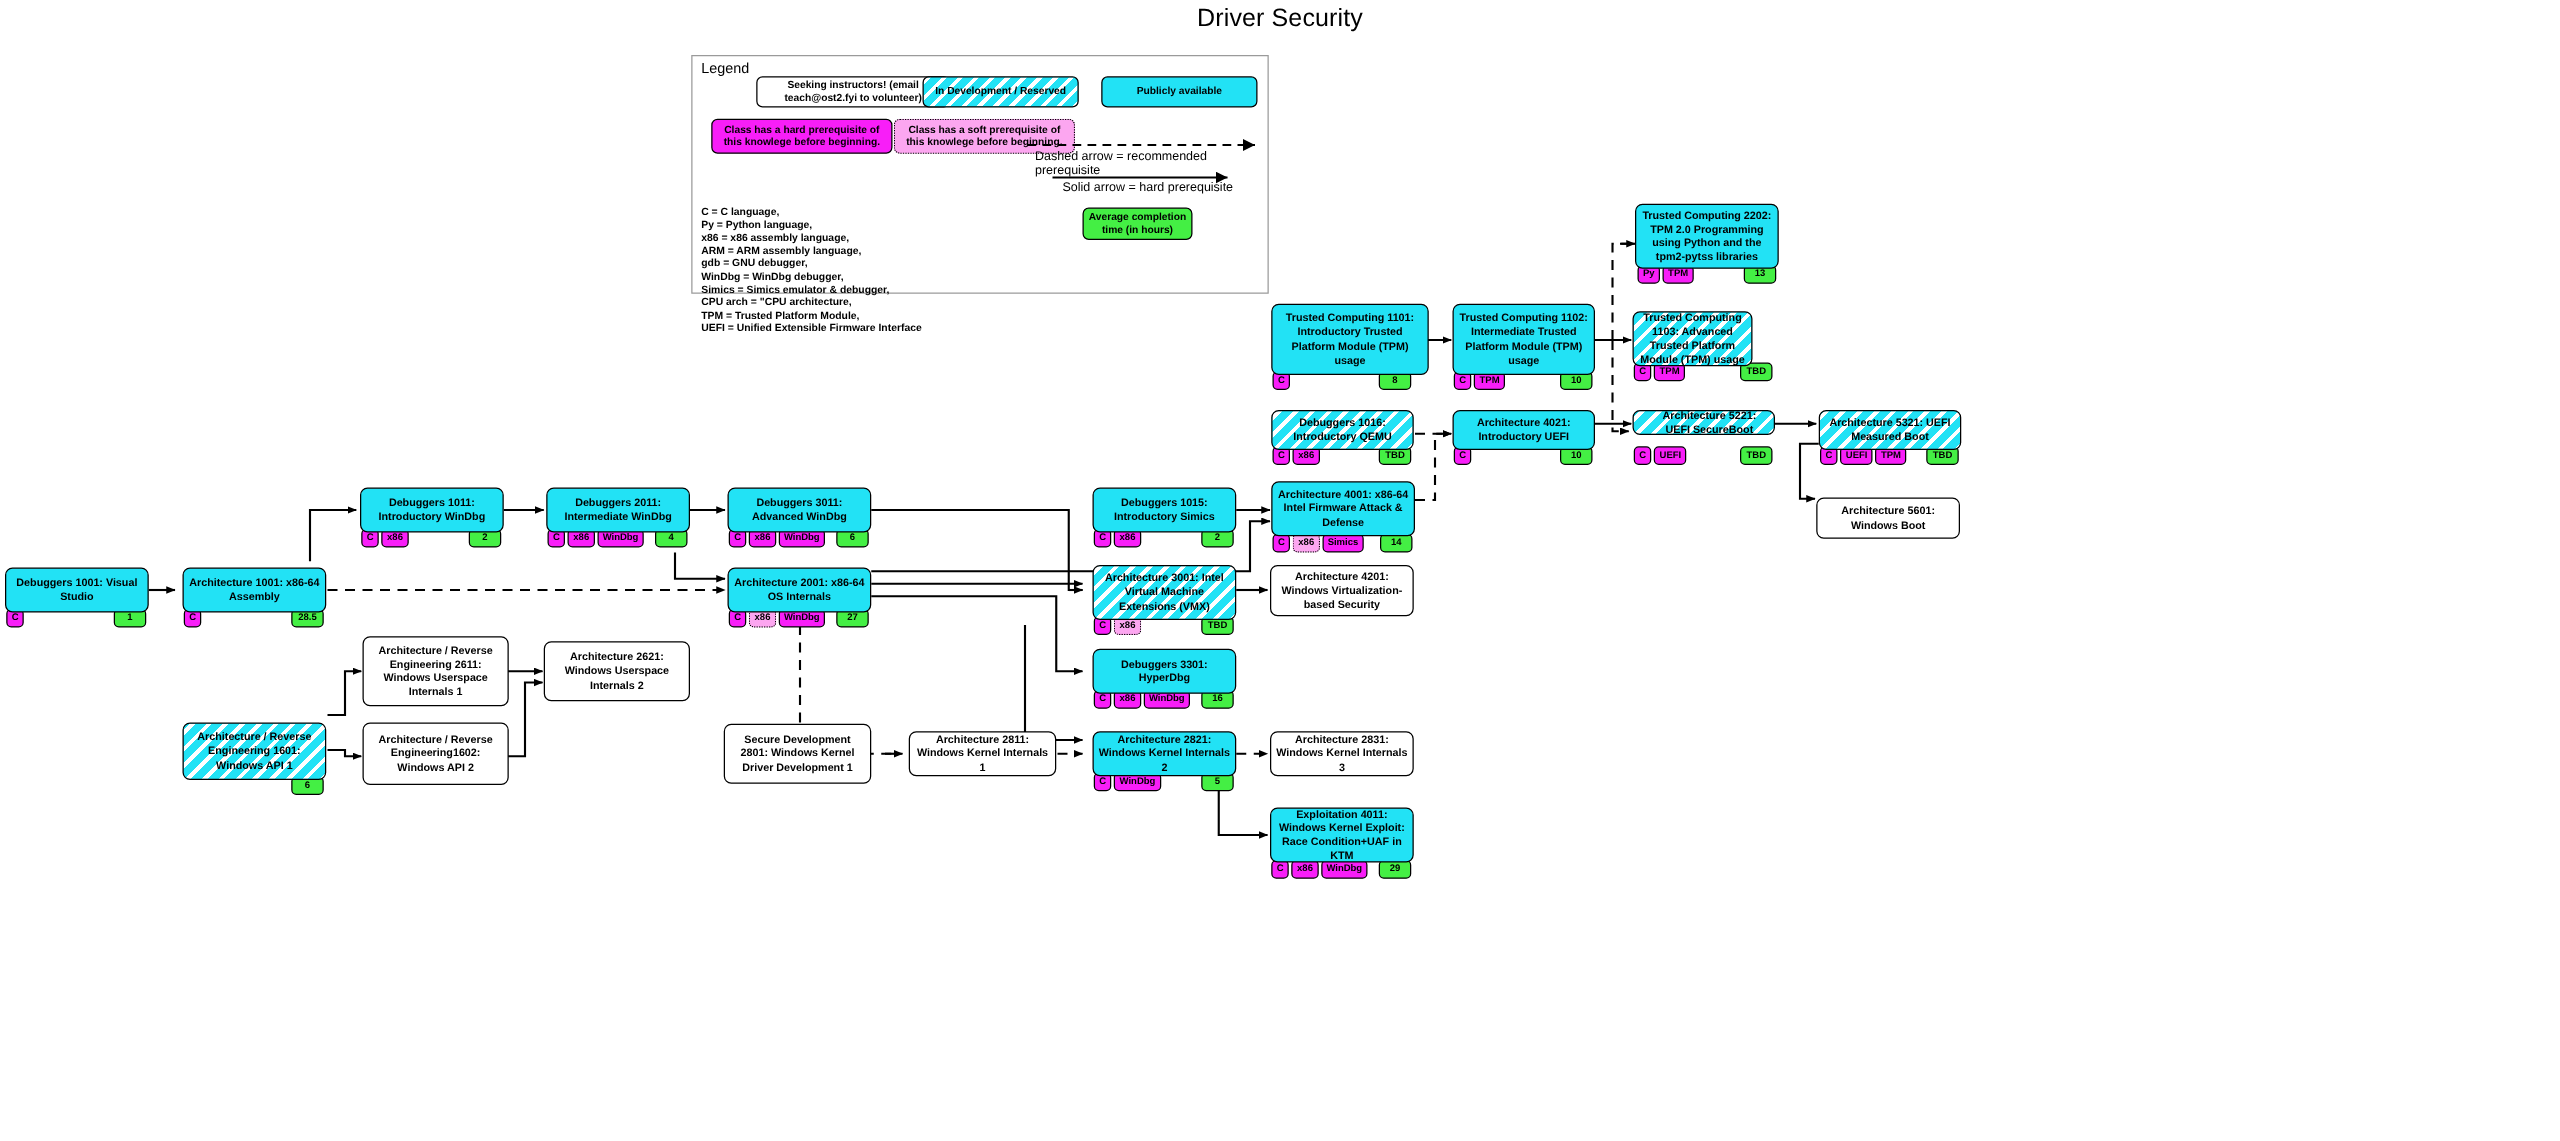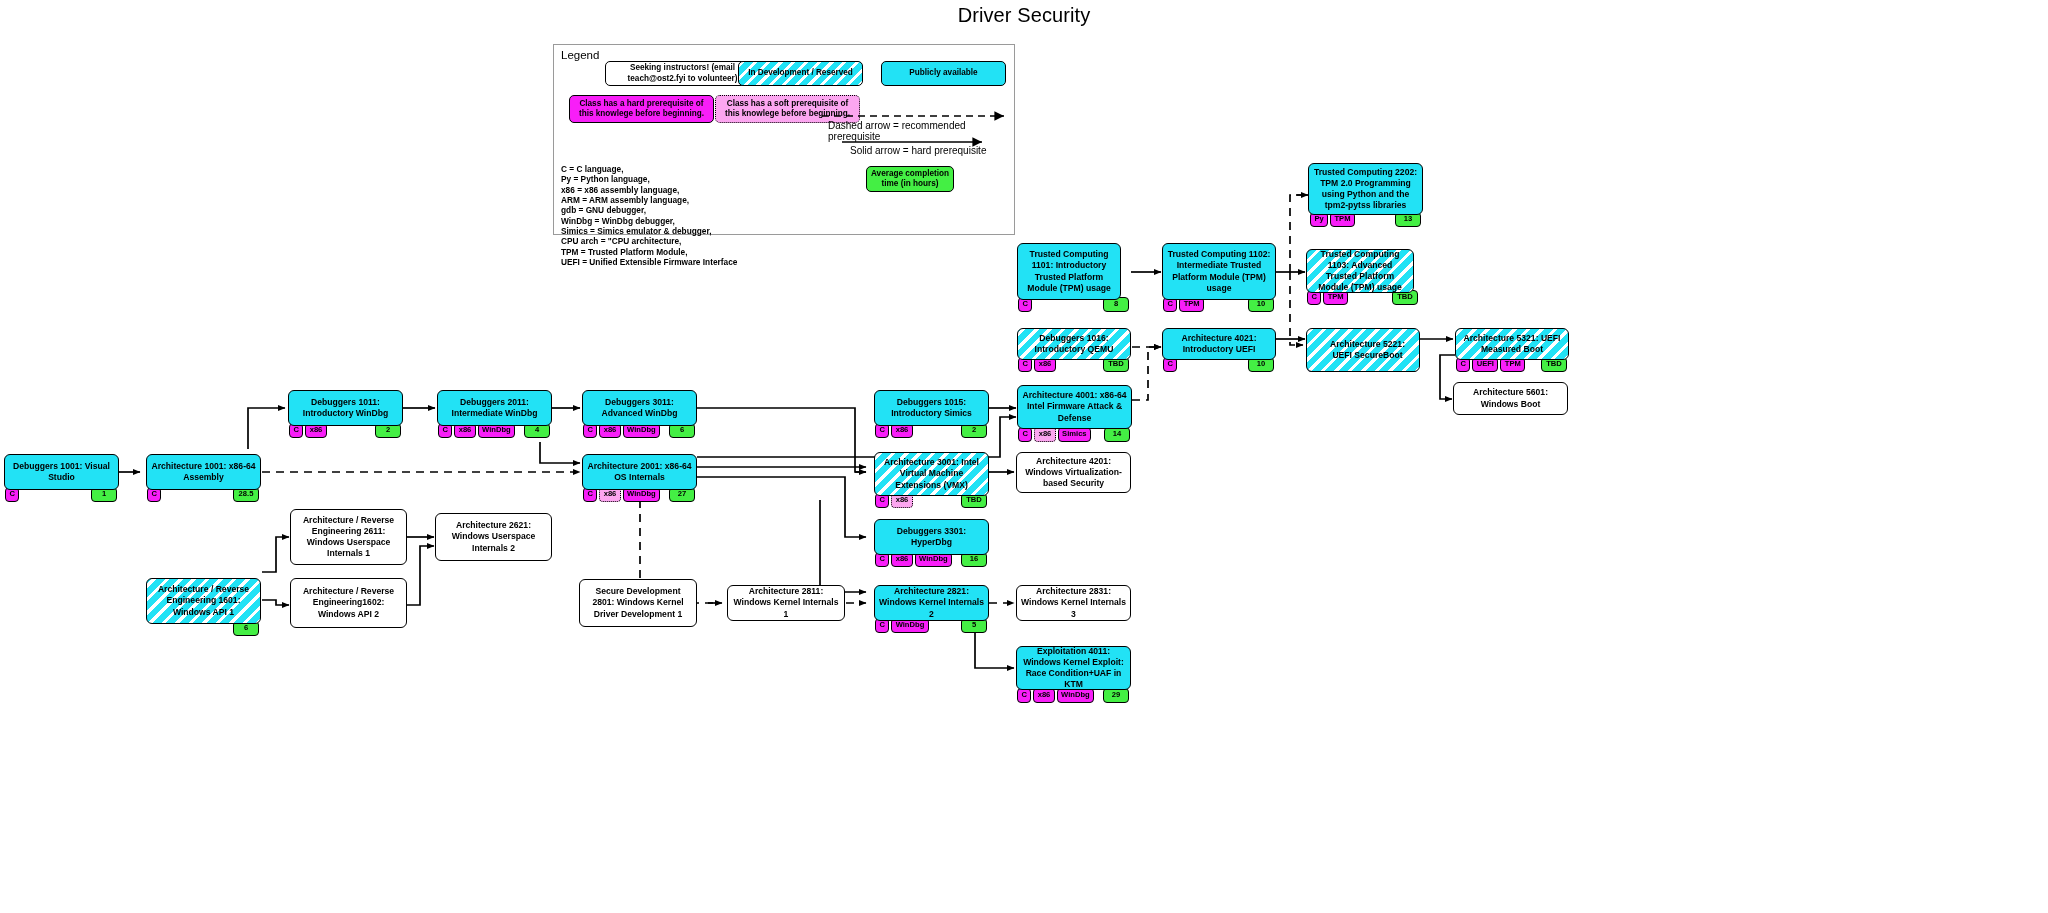--- a/index.html
+++ b/index.html
@@ -214,40 +214,40 @@
   <div class="node n-cyan" style="left:1308px;top:163px;width:115px;height:52px;">
     <span class="n-txt">Trusted Computing 2202: TPM 2.0 Programming using Python and the tpm2-pytss libraries</span>
   </div>
   <div class="tags" style="left:1310px;top:212px;width:111px;">
     <span class="tag t-hard">Py</span>
     <span class="tag t-hard">TPM</span>
     <span class="spacer"></span>
     <span class="tag t-hours">13</span>
   </div>
 
-  <div class="node n-cyan" style="left:1017px;top:243px;width:104px;height:57px;">
+  <div class="node n-cyan" style="left:1017px;top:243px;width:126px;height:57px;">
     <span class="n-txt">Trusted Computing 1101: Introductory Trusted Platform Module (TPM) usage</span>
   </div>
   <div class="tags" style="left:1018px;top:297px;width:111px;">
     <span class="tag t-hard">C</span>
     <span class="spacer"></span>
     <span class="tag t-hours">8</span>
   </div>
 
   <div class="node n-cyan" style="left:1162px;top:243px;width:114px;height:57px;">
     <span class="n-txt">Trusted Computing 1102: Intermediate Trusted Platform Module (TPM) usage</span>
   </div>
   <div class="tags" style="left:1163px;top:297px;width:111px;">
     <span class="tag t-hard">C</span>
     <span class="tag t-hard">TPM</span>
     <span class="spacer"></span>
     <span class="tag t-hours">10</span>
   </div>
 
-  <div class="node n-hatch" style="left:1306px;top:249px;width:108px;height:44px;">
+  <div class="node n-hatch" style="left:1306px;top:249px;width:96px;height:44px;">
     <span class="n-txt">Trusted Computing 1103: Advanced Trusted Platform Module (TPM) usage</span>
   </div>
   <div class="tags" style="left:1307px;top:290px;width:111px;">
     <span class="tag t-hard">C</span>
     <span class="tag t-hard">TPM</span>
     <span class="spacer"></span>
     <span class="tag t-hours">TBD</span>
   </div>
 
   <div class="node n-hatch" style="left:1017px;top:328px;width:114px;height:32px;">
@@ -262,42 +262,42 @@
 
   <div class="node n-cyan" style="left:1162px;top:328px;width:114px;height:32px;">
     <span class="n-txt">Architecture 4021: Introductory UEFI</span>
   </div>
   <div class="tags" style="left:1163px;top:357px;width:111px;">
     <span class="tag t-hard">C</span>
     <span class="spacer"></span>
     <span class="tag t-hours">10</span>
   </div>
 
-  <div class="node n-hatch" style="left:1306px;top:328px;width:114px;height:44px;padding-left:13px;">
+  <div class="node n-hatch" style="left:1306px;top:328px;width:114px;height:20px;padding-left:13px;">
     <span class="n-txt">Architecture 5221: UEFI SecureBoot</span>
   </div>
   <div class="tags" style="left:1307px;top:357px;width:111px;">
     <span class="tag t-hard">C</span>
     <span class="tag t-hard">UEFI</span>
     <span class="spacer"></span>
     <span class="tag t-hours">TBD</span>
   </div>
 
   <div class="node n-hatch" style="left:1455px;top:328px;width:114px;height:32px;">
     <span class="n-txt">Architecture 5321: UEFI Measured Boot</span>
   </div>
   <div class="tags" style="left:1456px;top:357px;width:111px;">
     <span class="tag t-hard">C</span>
     <span class="tag t-hard">UEFI</span>
     <span class="tag t-hard">TPM</span>
     <span class="spacer"></span>
     <span class="tag t-hours">TBD</span>
   </div>
 
-  <div class="node n-white" style="left:1453px;top:382px;width:115px;height:33px;">
+  <div class="node n-white" style="left:1453px;top:398px;width:115px;height:33px;">
     <span class="n-txt">Architecture 5601: Windows Boot</span>
   </div>
 
   <div class="node n-cyan" style="left:288px;top:390px;width:115px;height:36px;">
     <span class="n-txt">Debuggers 1011: Introductory WinDbg</span>
   </div>
   <div class="tags" style="left:289px;top:423px;width:112px;">
     <span class="tag t-hard">C</span>
     <span class="tag t-hard">x86</span>
     <span class="spacer"></span>

